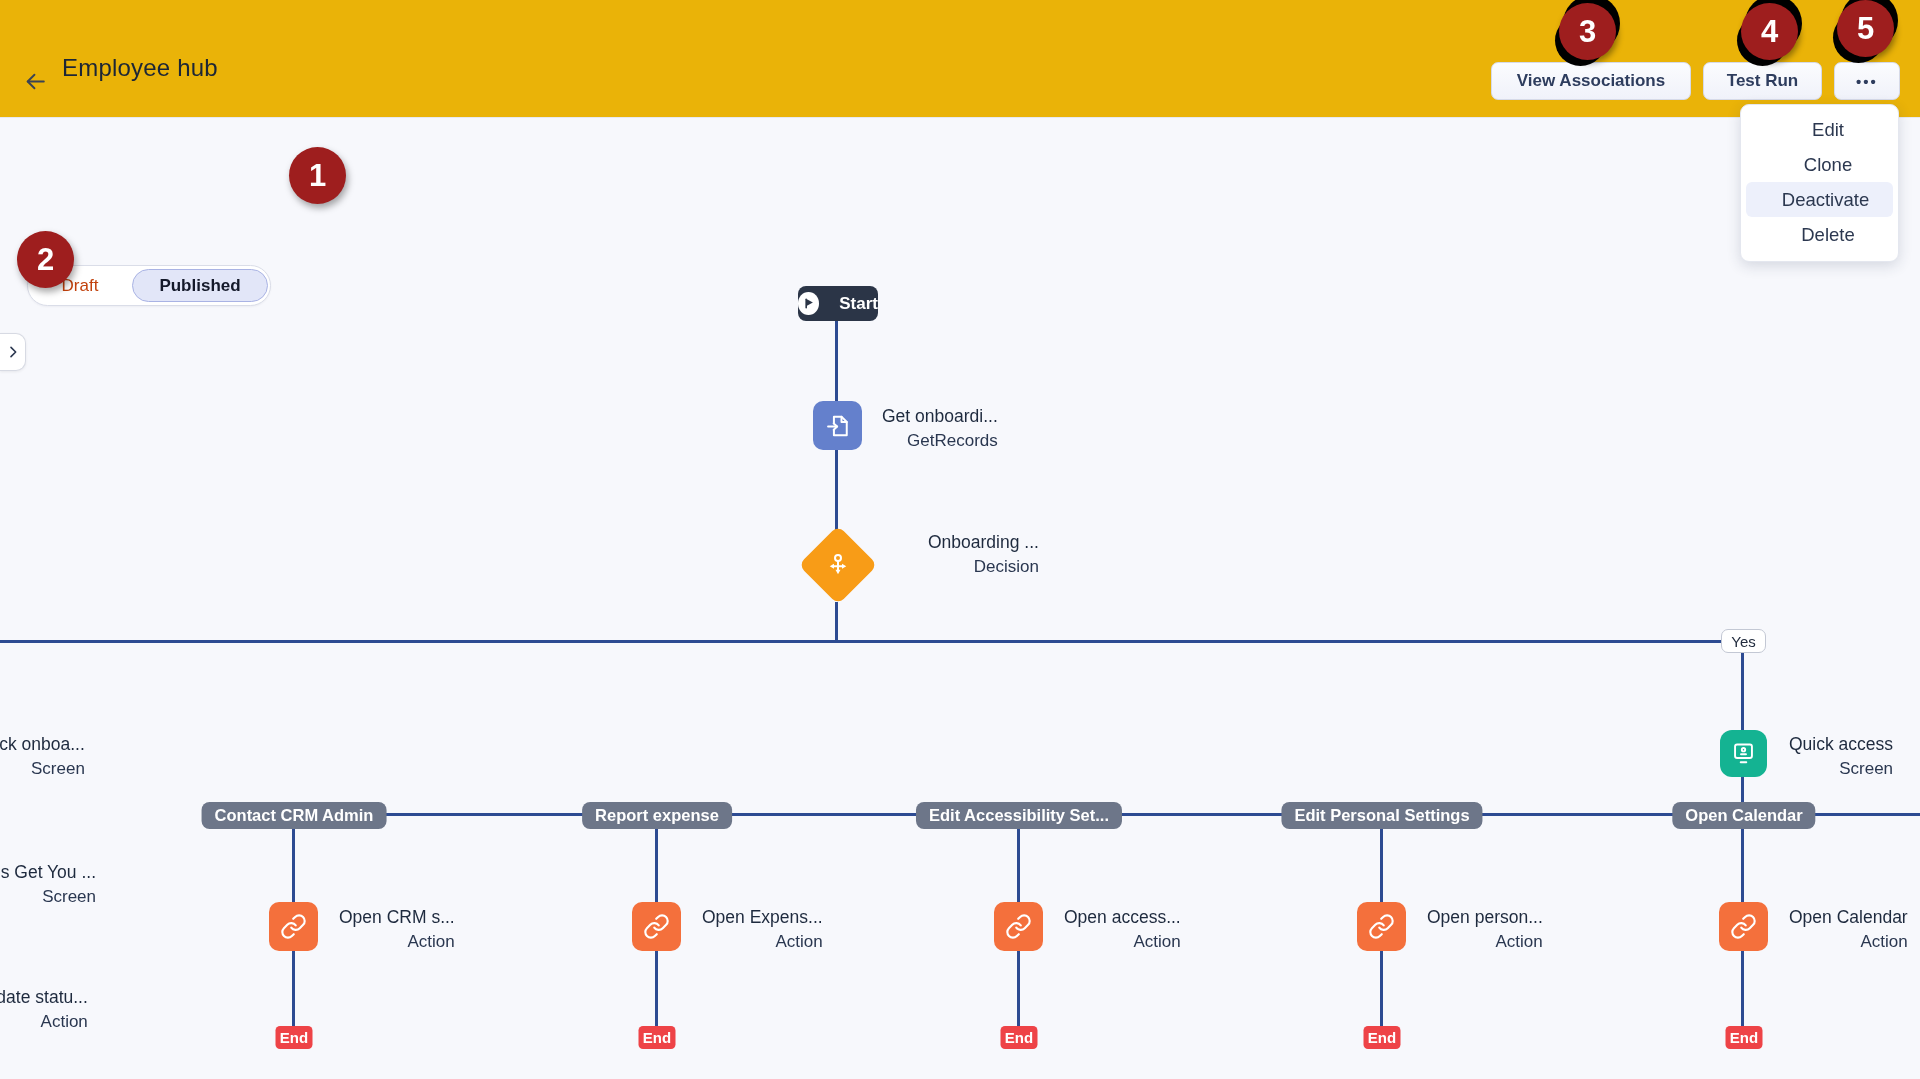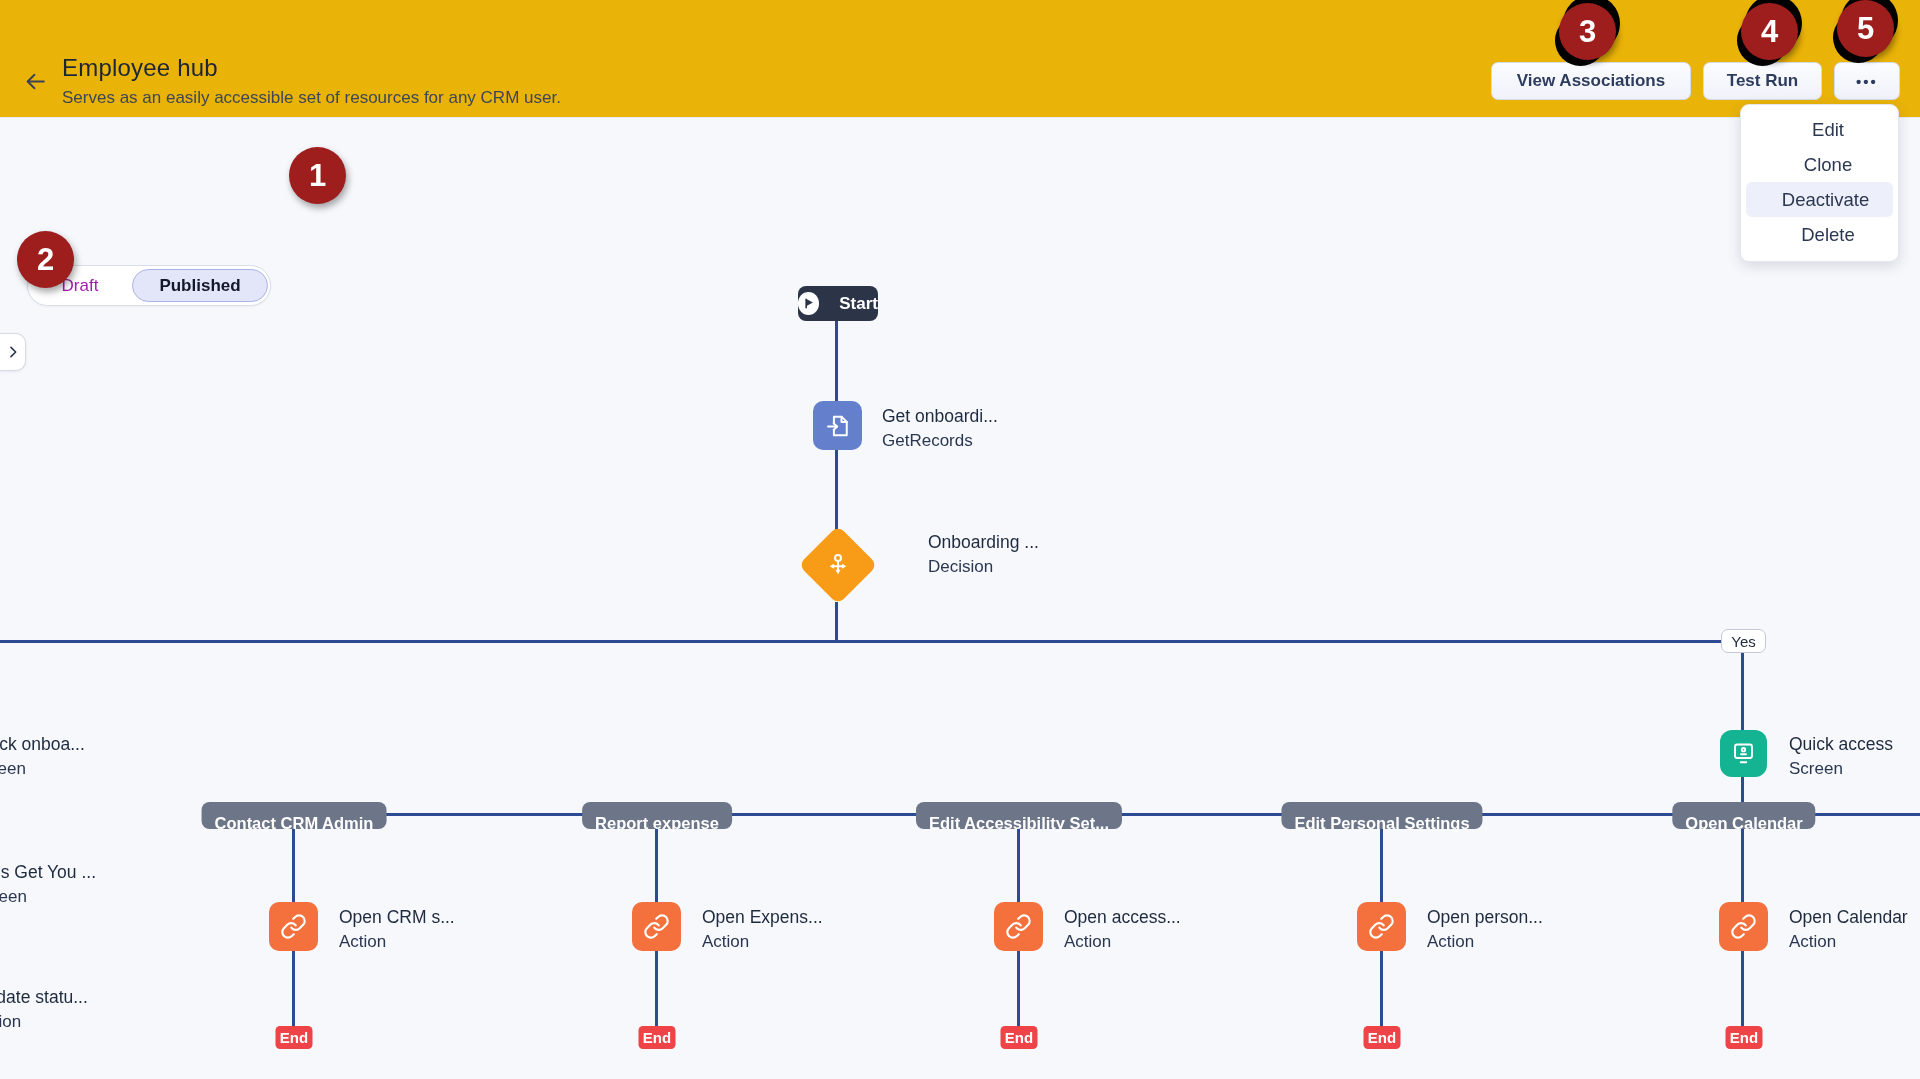--- a/index.html
+++ b/index.html
@@ -23,21 +23,21 @@
           border-radius:9px; box-shadow:0 4px 14px rgba(40,50,80,.16); padding:7px 0 9px 0; z-index:60; }
   .menu-item { height:35px; line-height:35px; padding-left:17px; font-size:18.5px; color:#2c3850; cursor:pointer;text-align:center; }
   .menu-item.hl { background:#edf0fb; border-radius:6px; margin:0 5px; padding-left:12px; }
 
   
   .canvas { position:absolute; left:0; top:118px; width:1920px; height:961px; background:#f7f8fc; }
 
   
   .toggle { position:absolute; left:27px; top:147px; width:244px; height:41px; background:#ffffff; border:1px solid #dadde8;
             border-radius:21px; display:flex; align-items:center; box-shadow:0 1px 2px rgba(30,40,70,.05); }
-  .toggle .seg-draft { width:104px; text-align:center; font-size:17px; color:#a21caf; cursor:pointer; }
+  .toggle .seg-draft { width:104px; text-align:center; font-size:17px; color:#c2410c; cursor:pointer; }
   .toggle .seg-pub { position:absolute; left:104px; top:3px; width:136px; height:33px; line-height:32px; text-align:center;
             background:#e2e6f8; border:1px solid #a9b3e4; border-radius:17px; font-size:17px; font-weight:700; color:#14192a; cursor:pointer; }
 
   
   .expand-tab { position:absolute; left:0; top:215px; width:26px; height:38px; background:#ffffff; border:1px solid #d7dae3;
                 border-left:none; border-radius:0 10px 10px 0; box-shadow:0 1px 3px rgba(0,0,0,.07);
                 display:flex; align-items:center; justify-content:center; cursor:pointer; color:#2b3750; }
 
   
   .som { position:absolute; width:57px; height:57px; border-radius:50%; background:#9e1e1e; color:#ffffff;
@@ -58,28 +58,28 @@
 
   .sq-node { position:absolute; width:49px; height:49px; border-radius:10px; display:flex; align-items:center; justify-content:center; z-index:5; cursor:pointer; }
   .sq-node.records { background:#6480cc; }
   .sq-node.screen  { background:#14b392; border-radius:12px; }
   .sq-node.action  { background:#f4703c; }
 
   .diamond { position:absolute; left:810px; top:419px; width:56px; height:56px; background:#f89c17; border-radius:8px;
              transform:rotate(45deg); z-index:5; cursor:pointer; }
   .diamond-icon { position:absolute; left:823px; top:432px; width:30px; height:30px; z-index:6; pointer-events:none; }
 
-  .node-label { position:absolute; z-index:5; }
+  .node-label { position:absolute; z-index:5;text-align:right; }
   .node-label .l1 { font-size:17.5px; font-weight:500; color:#1e2a3e; white-space:nowrap; }
   .node-label .l2 { font-size:17px; color:#2a3750; margin-top:4px; white-space:nowrap; }
 
   .cond-pill { position:absolute; left:1721px; top:511px; width:45px; height:24px; background:#ffffff; border:1.5px solid #c3c8d4;
                border-radius:7px; font-size:15px; color:#222c3e; display:flex; align-items:center; justify-content:center; z-index:6; }
 
-  .branch-pill { position:absolute; top:684px; transform:translateX(-50%); height:27px; line-height:27px; padding:8px 13px;
+  .branch-pill { position:absolute; top:684px; transform:translateX(-50%); height:27px; line-height:27px; padding:0 13px;
                  background:#6d7689; border-radius:8px; color:#ffffff; font-size:16.5px; font-weight:600; white-space:nowrap; z-index:6; }
 
   .end-badge { position:absolute; top:908px; width:37px; height:23px; transform:translateX(-50%); background:#ee4347;
                border-radius:4.5px; color:#ffffff; font-size:15px; font-weight:700; display:flex; align-items:center; justify-content:center; z-index:6; cursor:pointer; }
 
   .clipped { position:absolute; z-index:5; }
   svg { display:block; }
 </style>
 </head>
 <body>
@@ -246,21 +246,20 @@
   </div>
 
   <div class="header">
     <div class="back-btn">
       <svg width="27" height="25" viewBox="0 0 24 24" fill="none" stroke="#3a4354" stroke-width="1.8" stroke-linecap="round" stroke-linejoin="round">
         <path d="M20 12 H4.5"></path>
           <path d="M11 5.5 L4.5 12 L11 18.5"></path>
       </svg>
     </div>
     <div class="page-title">Employee hub</div>
-    <div class="page-subtitle">Serves as an easily accessible set of resources for any CRM user.</div>
     <div class="hbtn va">View Associations</div>
     <div class="hbtn tr">Test Run</div>
     <div class="hbtn more">•••</div>
   </div>
 
   <div class="menu">
     <div class="menu-item">Edit</div>
     <div class="menu-item">Clone</div>
     <div class="menu-item hl">Deactivate</div>
     <div class="menu-item">Delete</div>

